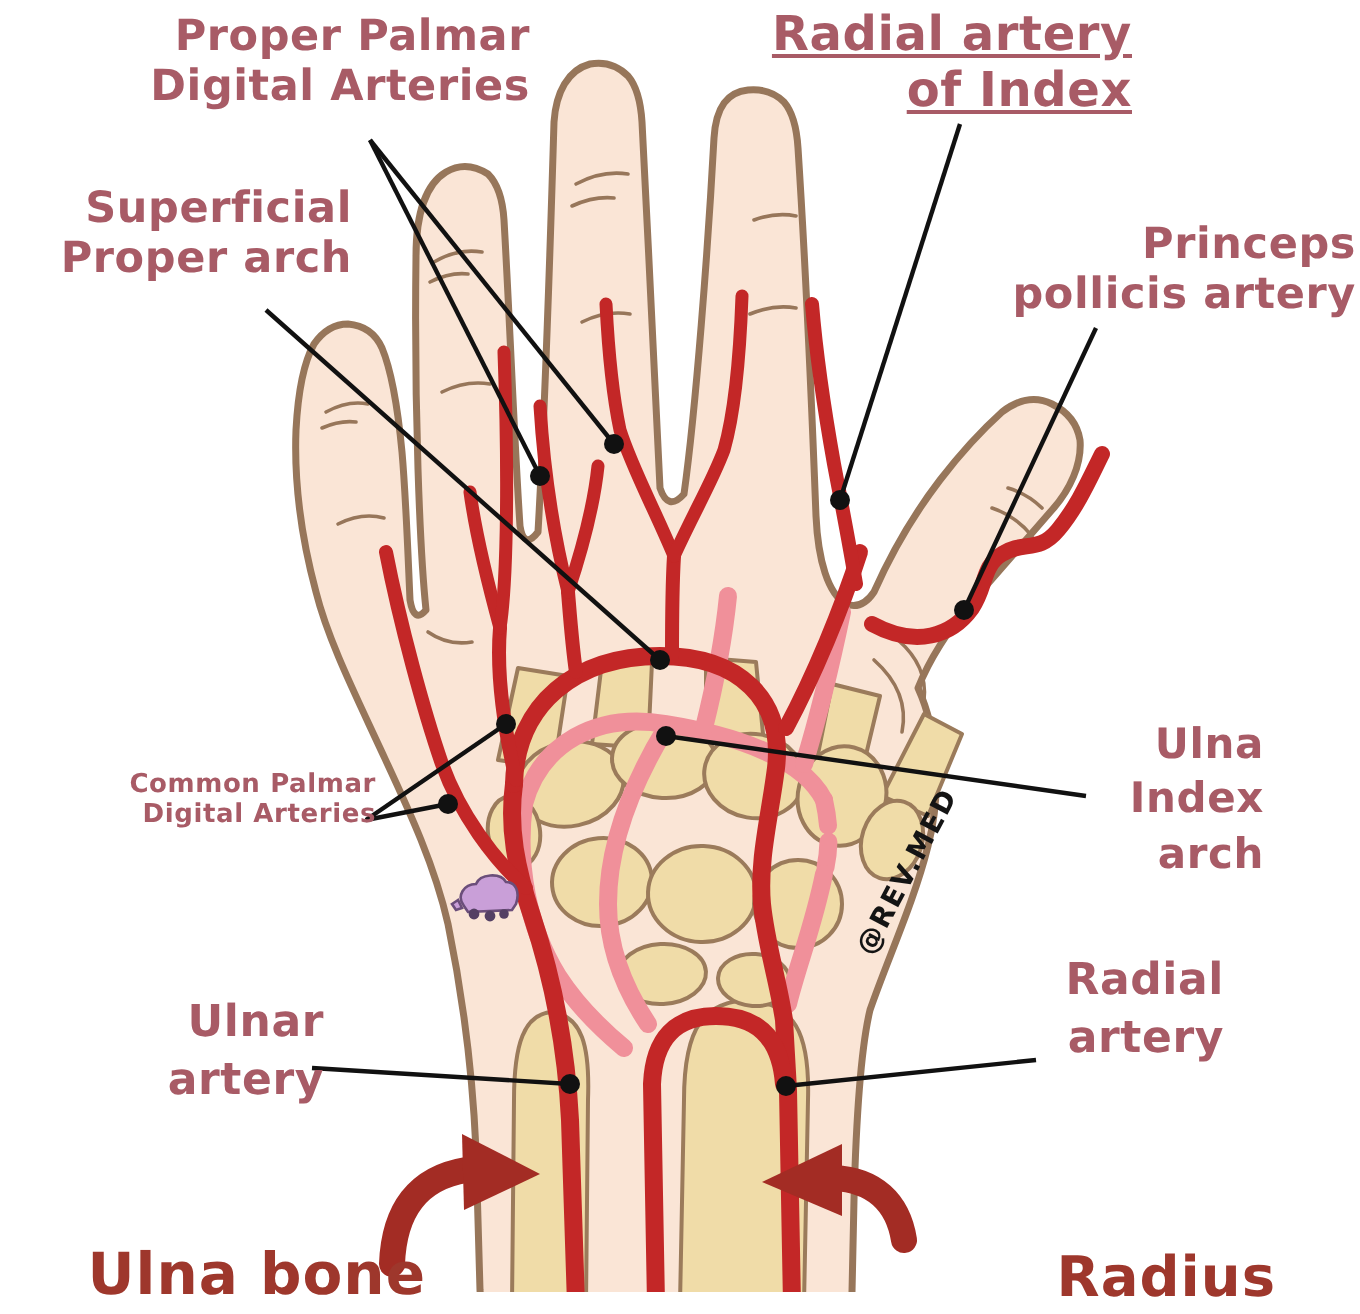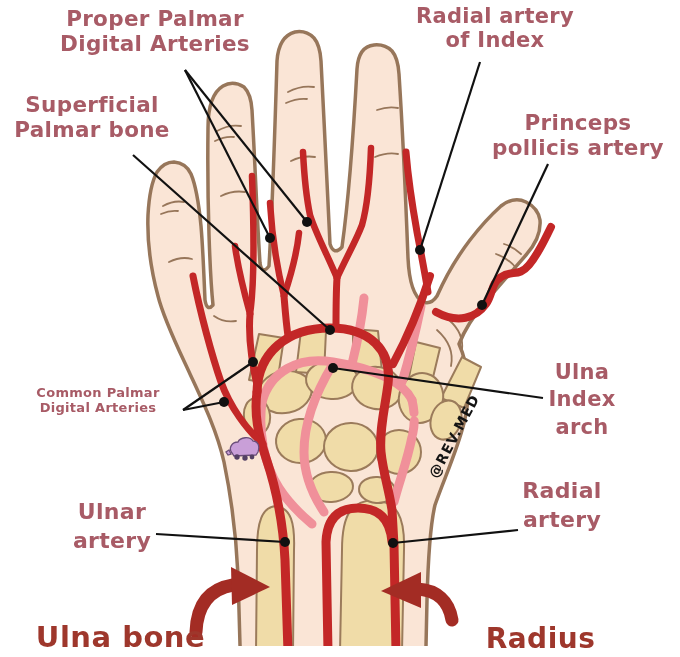--- a/index.html
+++ b/index.html
@@ -18,21 +18,21 @@
   .artery{fill:none;stroke:var(--artery-red,#c32727);stroke-linecap:round;stroke-linejoin:round;}
   .a9{stroke-width:9}.a8{stroke-width:8}.a7{stroke-width:7}.a65{stroke-width:6.5}
   .leader{fill:none;stroke:var(--leader-line,#111111);stroke-width:2.2;}
   .dot{fill:var(--leader-line,#111111);}
   .arrowline{fill:none;stroke:var(--arrow-red,#a32c24);stroke-width:13;stroke-linecap:round;}
   .arrowhead{fill:var(--arrow-red,#a32c24);}
   .doodle-body{fill:var(--doodle-purple,#c99fd8);stroke:#6b4e7a;stroke-width:1.3;}
   .doodle-wheel{fill:#544064;}
   
   .lbl{
-    position:absolute;text-align:center;font-weight:bold;
+    position:absolute;text-align:right;font-weight:bold;
     color:var(--label-text,#a85b66);line-height:1.16;letter-spacing:.3px;
   }
   .lbl span{display:block;}
   .lbl.bone-lbl{color:var(--bone-label-text,#9e372c);letter-spacing:.5px;}
   .watermark{
     position:absolute;left:398px;top:428px;width:112px;text-align:center;
     font-weight:bold;font-size:14px;letter-spacing:1px;color:#141414;
     transform:rotate(-62deg);transform-origin:50% 50%;
   }
 </style>
@@ -199,28 +199,28 @@
       <circle class="doodle-wheel" cx="245" cy="458" r="2.7"></circle>
       <circle class="doodle-wheel" cx="252" cy="457" r="2.4"></circle>
     </g>
   </svg>
 
   <div class="lbl" style="left:45px;top:7px;width:220px;font-size:21.5px;">
     <span>Proper Palmar</span>
     <span>Digital Arteries</span>
   </div>
 
-  <div class="lbl" style="left:400px;top:4px;width:190px;font-size:21px;">
+  <div class="lbl" style="left:376px;top:4px;width:190px;font-size:24px;text-decoration:underline;">
     <span>Radial artery</span>
     <span>of Index</span>
   </div>
 
   <div class="lbl" style="left:8px;top:93px;width:168px;font-size:21.5px;">
     <span>Superficial</span>
-    <span>Palmar bone</span>
+    <span>Proper arch</span>
   </div>
 
   <div class="lbl" style="left:478px;top:111px;width:200px;font-size:21.5px;">
     <span>Princeps</span>
     <span>pollicis artery</span>
   </div>
 
   <div class="lbl" style="left:8px;top:385px;width:180px;font-size:13px;">
     <span>Common Palmar</span>
     <span>Digital Arteries</span>

